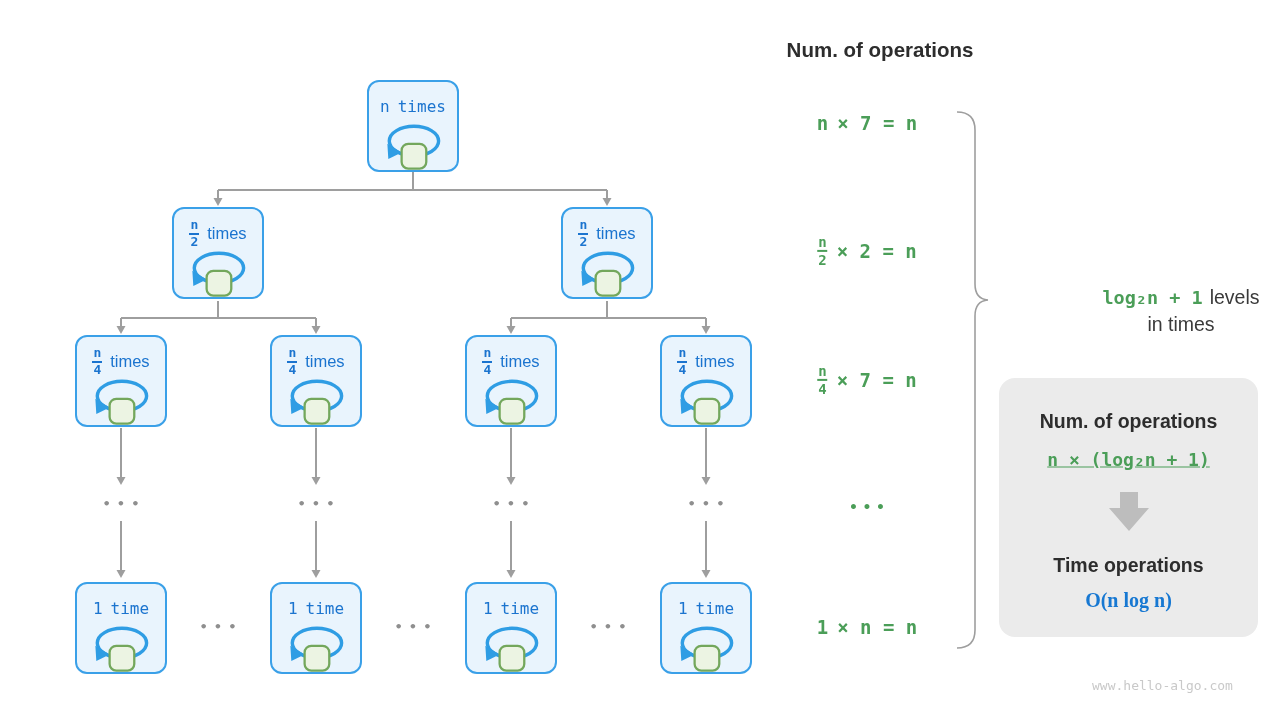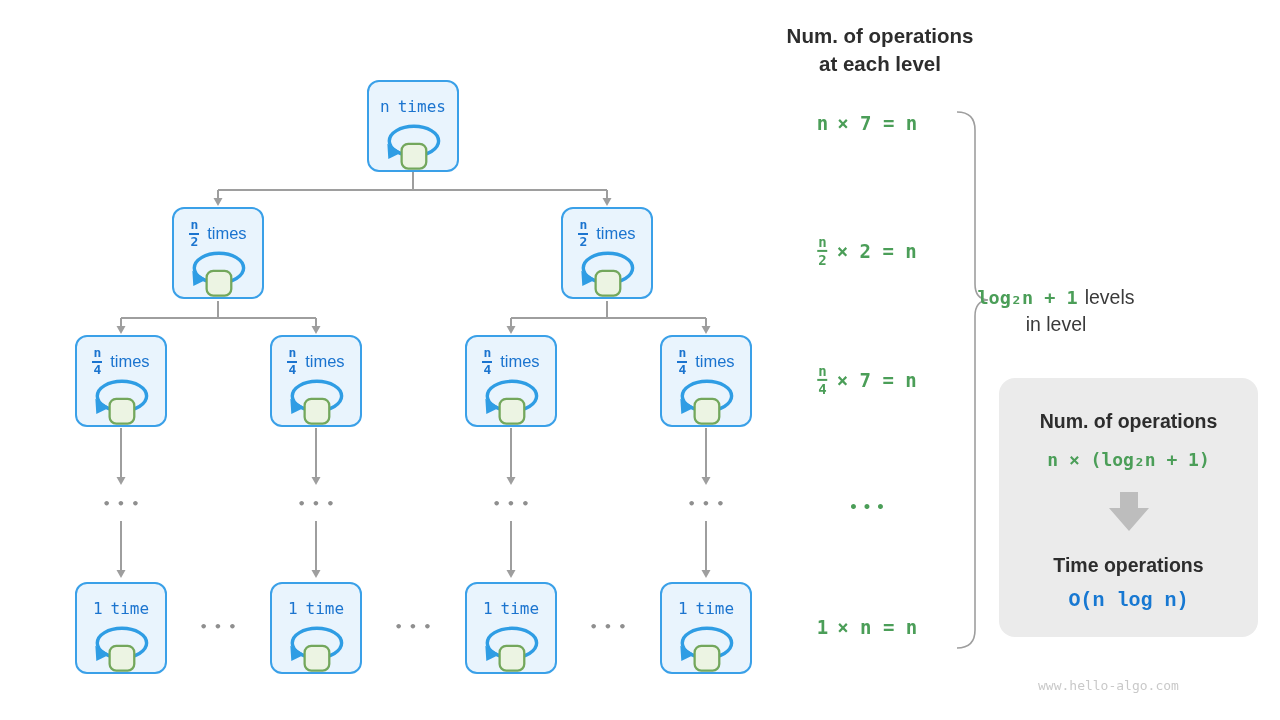--- a/index.html
+++ b/index.html
@@ -31,38 +31,38 @@
   
   .header{position:absolute;left:880px;top:50px;transform:translate(-50%,-50%);
           text-align:center;font-size:20.5px;font-weight:bold;color:#2d2d2d;
           line-height:28px;white-space:nowrap;}
   .equation{position:absolute;transform:translate(-50%,-50%);white-space:nowrap;
             display:flex;align-items:center;gap:9px;color:#4b9e58;
             font-family:"DejaVu Sans Mono",monospace;font-weight:bold;font-size:19px;}
   .equation .frac{font-size:14px;}
   .equation.dotrow{font-size:14px;letter-spacing:5px;text-indent:5px;display:block;text-align:center;}
 
-  .brace-label{position:absolute;left:1056px;top:311px;transform:translate(-50%,-50%);
+  .brace-label{position:absolute;left:1181px;top:311px;transform:translate(-50%,-50%);
                text-align:center;font-size:19.5px;color:#3a3a3a;line-height:27px;white-space:nowrap;}
   .brace-label .hl{color:#4b9e58;font-family:"DejaVu Sans Mono",monospace;
                    font-weight:bold;font-size:18.5px;margin-right:7px;}
 
   
   .panel{position:absolute;left:999px;top:378px;width:259px;height:259px;
          background:#ebebeb;border-radius:16px;}
   .panel .p-item{position:absolute;left:50%;transform:translate(-50%,-50%);white-space:nowrap;}
   .p-title{top:43px;font-size:19.5px;font-weight:bold;color:#2d2d2d;}
   .p-formula{top:81px;font-family:"DejaVu Sans Mono",monospace;font-weight:bold;
-             font-size:18px;color:#4b9e58;}
+             font-size:18px;color:#4b9e58;text-decoration:underline;}
   .p-arrow{top:134px;}
   .p-subtitle{top:187px;font-size:19.5px;font-weight:bold;color:#2d2d2d;}
-  .p-result{top:222px;font-family:Liberation Mono, monospace;font-weight:bold;
+  .p-result{top:222px;font-family:Liberation Serif, serif;font-weight:bold;
             font-size:20px;color:#1778d2;}
 
-  .watermark{position:absolute;left:1038px;top:678px;color:#c9c9c9;
+  .watermark{position:absolute;left:1092px;top:678px;color:#c9c9c9;
              font-family:"DejaVu Sans Mono",monospace;font-size:13px;}
 </style>
 </head>
 <body>
 
 <div class="stage">
 
   <svg class="connectors" width="1280" height="720">
     <g stroke="#9e9e9e" stroke-width="2" fill="none">
 
@@ -255,21 +255,20 @@
   <div class="gdots" style="left:286px;top:496px">•••</div>
   <div class="gdots" style="left:481px;top:496px">•••</div>
   <div class="gdots" style="left:676px;top:496px">•••</div>
 
   <div class="gdots" style="left:188px;top:619px">•••</div>
   <div class="gdots" style="left:383px;top:619px">•••</div>
   <div class="gdots" style="left:578px;top:619px">•••</div>
 
   <div class="header">
     <div>Num. of operations</div>
-    <div>at each level</div>
   </div>
 
   <div class="equation" style="left:867px;top:123px">
     <span>n</span>
     <span>× 7 = n</span>
   </div>
   <div class="equation" style="left:867px;top:251px">
     <span class="frac">
         <span>n</span>
         <span class="den">2</span>
@@ -284,21 +283,21 @@
     <span>× 7 = n</span>
   </div>
   <div class="equation dotrow" style="left:867px;top:507px">•••</div>
   <div class="equation" style="left:867px;top:627px">
     <span>1</span>
     <span>× n = n</span>
   </div>
 
   <div class="brace-label">
     <div><span class="hl">log₂n + 1</span><span>levels</span></div>
-    <div>in level</div>
+    <div>in times</div>
   </div>
 
   <div class="panel">
     <div class="p-item p-title">Num. of operations</div>
     <div class="p-item p-formula">n × (log₂n + 1)</div>
     <svg class="p-item p-arrow" width="44" height="40" viewBox="0 0 44 40">
       <polygon points="13,0 31,0 31,16 42,16 22,39 2,16 13,16" fill="#bdbdbd"></polygon>
     </svg>
     <div class="p-item p-subtitle">Time operations</div>
     <div class="p-item p-result">O(n log n)</div>

